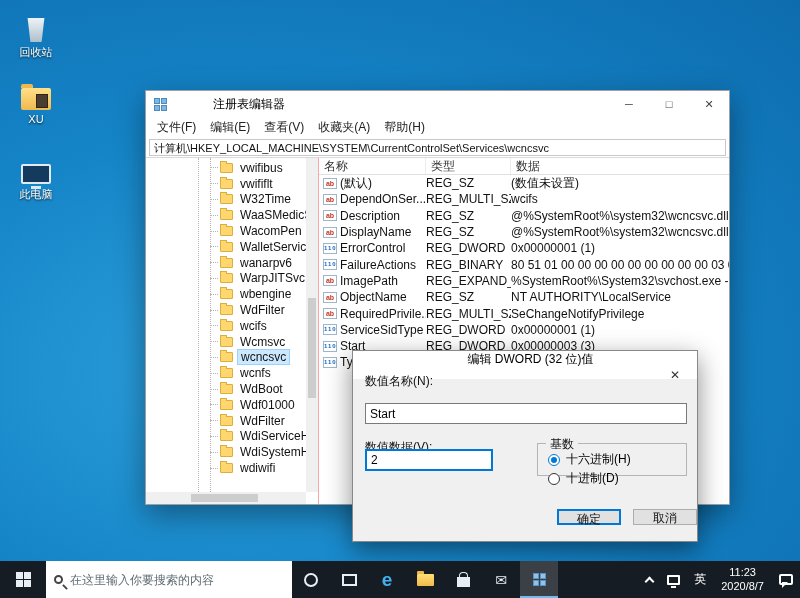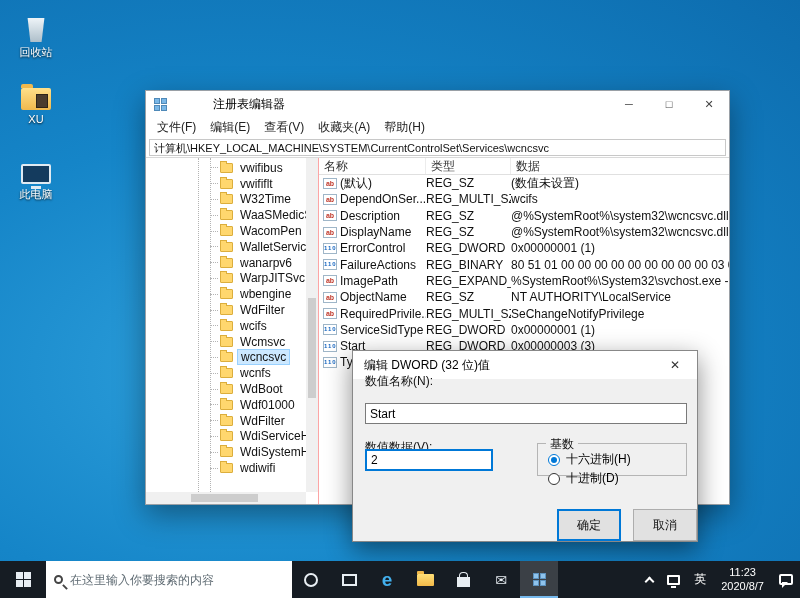--- a/index.html
+++ b/index.html
@@ -57,37 +57,37 @@
     font-size:7px; line-height:9px; text-align:center; font-weight:bold; flex:0 0 auto; }
   .reg-icon.string { color:#c0392b; }
   .reg-icon.dword { color:#1565c0; font-size:6px; letter-spacing:1px; }
   .cell-name { width:86px; overflow:hidden; color:#111; }
   .cell-type { width:85px; overflow:hidden; color:#111; }
   .cell-data { flex:1; overflow:hidden; color:#111; }
 
   
   #dialog { position:absolute; left:352px; top:350px; width:346px; height:192px; background:#f0f0f0;
     border:1px solid #888; box-shadow:0 8px 24px rgba(0,0,0,.45); font-size:12px; }
-  .dlg-title { height:28px; background:#fff; display:flex; align-items:center; padding-left:11px; color:#000; }
+  .dlg-title { height:28px; background:#fff; display:flex; align-items:center; padding-left:11px; color:#000;flex-direction:column; }
   .dlg-close { margin-left:auto; width:44px; height:100%; display:flex; align-items:center; justify-content:center; color:#333; font-size:12px; }
   .dlg-label { position:absolute; color:#111; }
   .lbl-name { left:12px; top:22px; }
   .lbl-data { left:12px; top:88px; }
   .dlg-input { position:absolute; border:1px solid #7a7a7a; background:#fff; font-size:12px; padding:0 4px;
     font-family:"Liberation Sans","DejaVu Sans",sans-serif; }
   .inp-name { left:12px; top:52px; width:322px; height:21px; }
   .inp-data { left:12px; top:98px; width:128px; height:22px; border:2px solid #0078d7; }
   .groupbox { position:absolute; left:184px; top:92px; width:150px; height:33px; border:1px solid #b5b5b5; }
   .groupbox .gb-label { position:absolute; top:-8px; left:8px; background:#f0f0f0; padding:0 4px; color:#111; }
   .radio-row { position:absolute; left:10px; display:flex; align-items:center; gap:6px; }
   .r1 { top:7px; } .r2 { top:26px; }
   .radio { width:12px; height:12px; border:1px solid #333; border-radius:50%; background:#fff; position:relative; flex:0 0 auto; }
   .radio.checked { border-color:#0078d7; }
   .radio.checked::after { content:""; position:absolute; inset:2px; border-radius:50%; background:#0078d7; }
-  .dlg-btn { position:absolute; width:64px; height:32px; background:#e1e1e1; border:1px solid #adadad;
+  .dlg-btn { position:absolute; width:64px; height:16px; background:#e1e1e1; border:1px solid #adadad;
     font-size:12px; font-family:inherit; color:#111; }
   .btn-ok { left:204px; top:158px; border:2px solid #0078d7; }
   .btn-cancel { left:280px; top:158px; }
 
   
   #taskbar { position:absolute; left:0; bottom:0; width:800px; height:37px; background:#161c23;
     display:flex; align-items:stretch; color:#fff; }
   .tb-start { width:46px; display:flex; align-items:center; justify-content:center; }
   .winlogo { display:grid; grid-template-columns:7px 7px; grid-template-rows:7px 7px; gap:1px; }
   .winlogo i { background:#e8eef3; }

